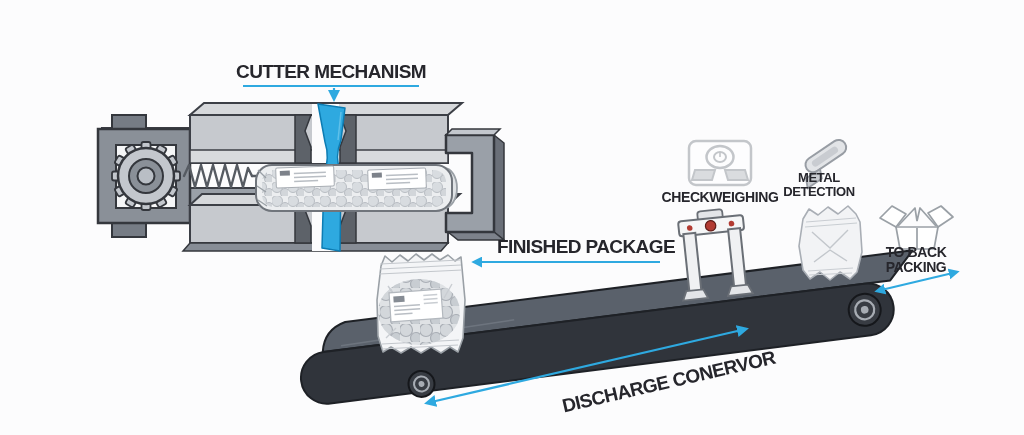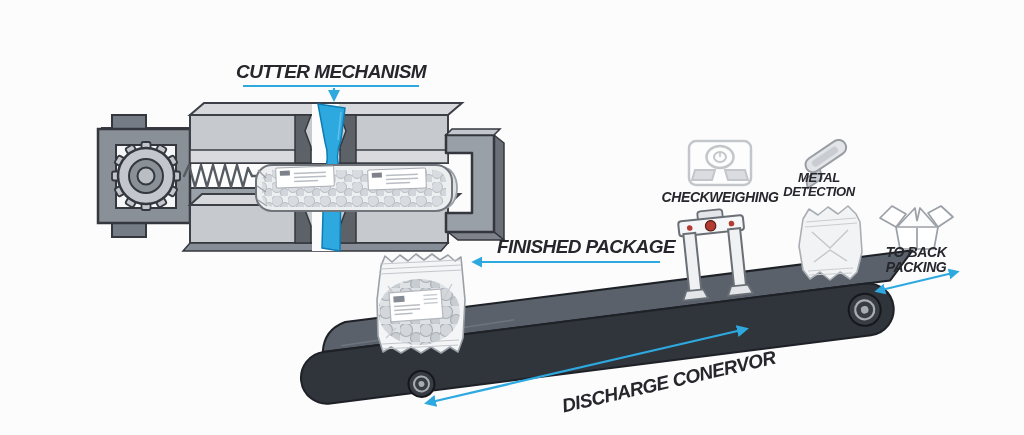--- a/index.html
+++ b/index.html
@@ -1,16 +1,16 @@
 <!DOCTYPE html>
 <html><head>
 <meta charset="utf-8">
 <style>
   html,body{margin:0;padding:0;background:#ffffff;}
-  .stage{width:1024px;height:435px;position:relative;background:#bef264;overflow:hidden;font-style:italic;}
+  .stage{width:1024px;height:435px;position:relative;background:#bef264;overflow:hidden;}
   svg{display:block;}
   text{font-family:"Liberation Sans","DejaVu Sans",sans-serif;font-weight:700;fill:#26262c;}
   .lbl-lg{font-size:19px;letter-spacing:-0.6px;}
   .lbl-sm{font-size:13px;letter-spacing:-0.4px;}
   .lbl-md{font-size:14px;letter-spacing:-0.4px;}
 </style>
 </head>
 <body>
 
 <div class="stage">

